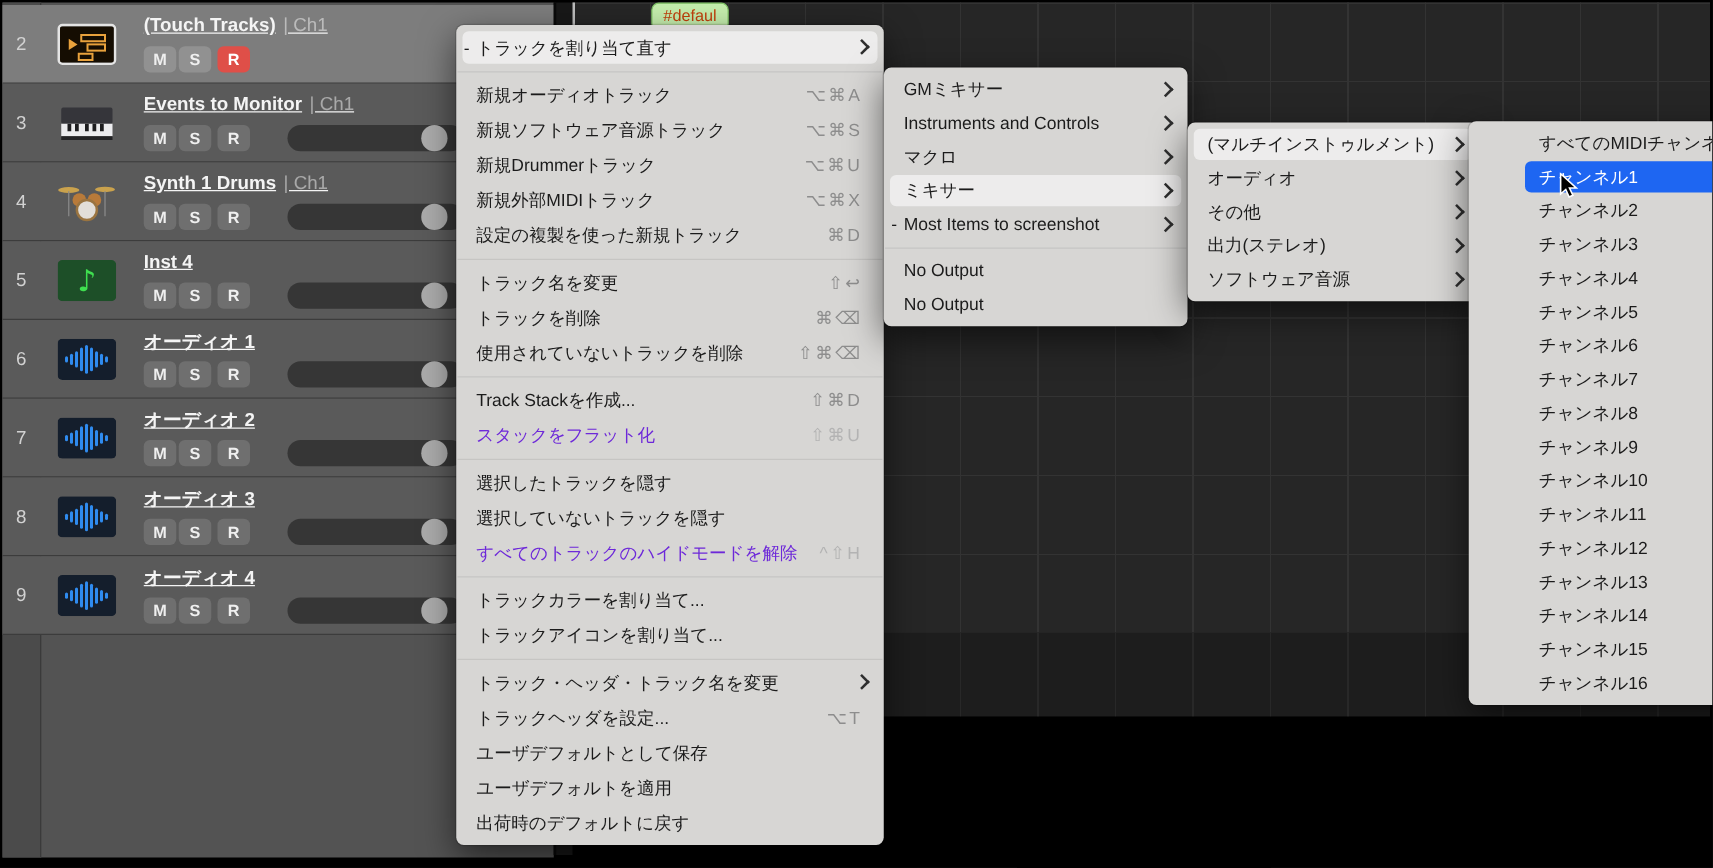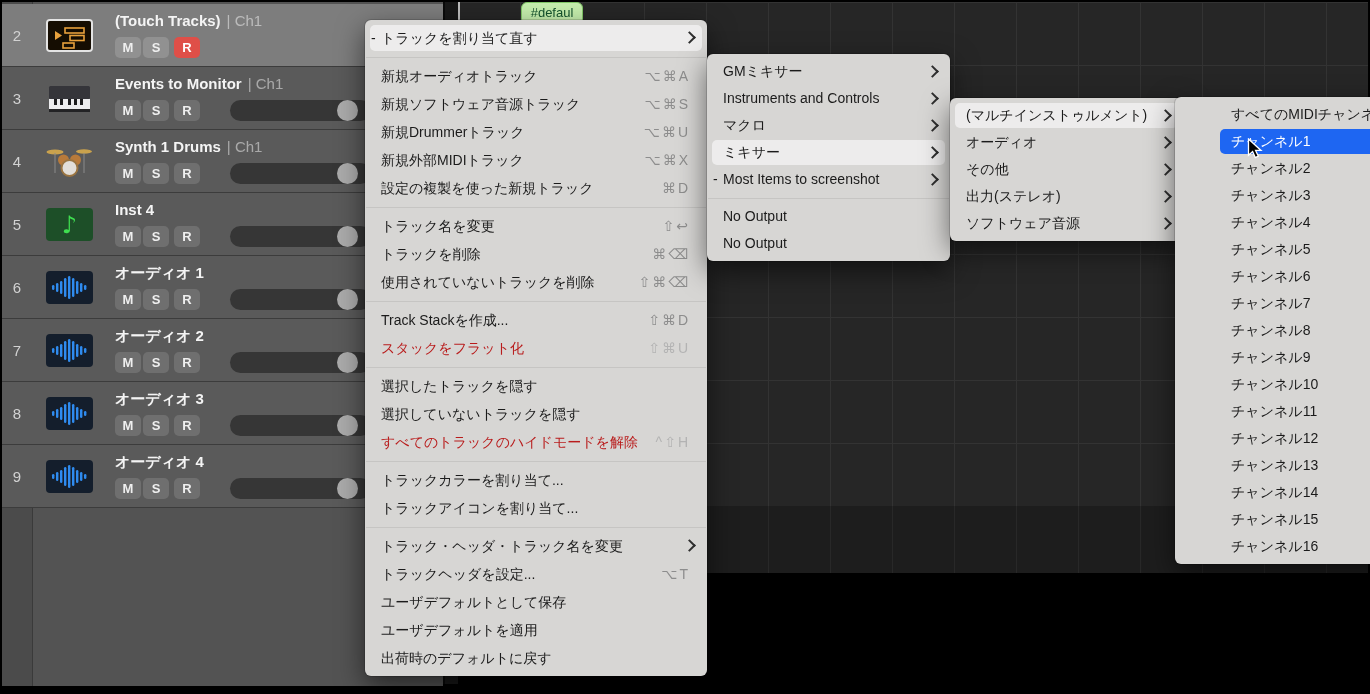--- a/index.html
+++ b/index.html
@@ -7,50 +7,50 @@
          font-family:"Liberation Sans","DejaVu Sans",sans-serif;-webkit-font-smoothing:antialiased;}
 
   
   .header-panel{position:absolute;left:2px;top:2px;width:441px;height:684px;background:#535353;}
   .num-col{position:absolute;left:0;top:0;width:30px;height:100%;background:#4b4b4b;border-right:1px solid #3a3a3a;}
   .track-row{position:absolute;left:0;width:441px;height:63px;background:#5a5a5a;border-bottom:1px solid #3c3c3c;box-sizing:border-box;}
   .track-row.selected{background:#7d7d7d;}
   .t-num{position:absolute;left:0;top:0;width:30px;height:63px;line-height:63px;text-align:center;color:#d2d2d2;font-size:15px;}
   .t-icon{position:absolute;left:44px;top:15px;width:47px;height:33px;border-radius:4px;overflow:hidden;box-sizing:border-box;}
   .t-icon.framed{border:2px solid #e4e4e4;}
-  .t-name{position:absolute;left:113px;top:8px;font-size:15px;font-weight:700;color:#f4f4f4;white-space:nowrap;}
+  .t-name{position:absolute;left:113px;top:8px;font-size:15px;font-weight:700;color:#f4f4f4;white-space:nowrap;text-decoration:underline;}
   .t-ch{font-weight:400;color:rgba(255,255,255,0.48);margin-left:6px;}
   .msr{position:absolute;top:33px;width:26px;height:21px;border-radius:5px;background:#6f6f6f;
        color:#efefef;font-size:13px;font-weight:700;text-align:center;line-height:21px;}
   .selected .msr{background:#919191;}
   .msr.m{left:113px}.msr.s{left:141px}.msr.r{left:172px}
   .msr.rec-on{background:#df4f48;color:#fff;}
   .vslider{position:absolute;left:228px;top:33px;width:141px;height:21px;border-radius:11px;background:#363636;}
   .vknob{position:absolute;left:107px;top:0;width:21px;height:21px;border-radius:50%;background:#ababab;}
 
   
   .gap-strip{position:absolute;left:443px;top:2px;width:15px;height:682px;background:#181818;border-left:2px solid #0a0a0a;box-sizing:border-box;}
   .grid-area{position:absolute;left:458px;top:2px;width:910px;height:571px;background:#262626;}
   .grid-upper{position:absolute;left:0;top:0;width:100%;height:504px;
     background-image:repeating-linear-gradient(to right,#333 0,#333 1px,transparent 1px,transparent 62px),
                      repeating-linear-gradient(to bottom,#333 0,#333 1px,transparent 1px,transparent 63px);}
   .grid-lower{position:absolute;left:0;top:504px;width:100%;height:67px;background:#1d1d1d;
     background-image:repeating-linear-gradient(to right,#282828 0,#282828 1px,transparent 1px,transparent 62px);}
   .playhead{position:absolute;left:458px;top:2px;width:2px;height:18px;background:#bdbdbd;z-index:2;}
   .region{position:absolute;left:521px;top:2px;width:62px;height:23px;background:#c6efae;border:1px solid #82c868;
-          border-radius:6px;box-sizing:border-box;color:#14532d;font-size:13px;text-align:center;line-height:20px;z-index:3;}
+          border-radius:6px;box-sizing:border-box;color:#c2410c;font-size:13px;text-align:center;line-height:20px;z-index:3;}
 
   
   .menu{position:absolute;background:#d7d6d4;border-radius:6px;padding:4px 0;font-size:14px;color:#1b1b1b;
         box-shadow:0 10px 28px rgba(0,0,0,0.55),0 0 0 1px rgba(0,0,0,0.14);}
   .menu-item{position:relative;padding:0 17px 0 16px;white-space:nowrap;}
   .menu--main .menu-item{height:28px;line-height:28px;}
   .menu--sub .menu-item{height:27px;line-height:27px;}
   .menu-item .lbl{position:relative;z-index:1;}
-  .menu-item.disabled .lbl{color:#b91c1c;}
+  .menu-item.disabled .lbl{color:#6d28d9;}
   .menu-item .sc{position:absolute;right:17px;top:0;z-index:1;color:#8d8d8d;letter-spacing:2px;}
   .menu-item.disabled .sc{color:#b3b3b3;}
   .menu-item .gutter{position:absolute;left:6px;top:0;z-index:1;color:#1b1b1b;}
   .pill{position:absolute;left:5px;right:5px;top:1px;bottom:1px;border-radius:5px;z-index:0;}
   .pill.gray{background:rgba(255,255,255,0.55);}
   .pill.blue{background:#1e66f2;}
   .menu-item.sel .lbl{color:#fff;text-align:center;}
   .chev{position:absolute;right:13px;top:50%;width:7px;height:7px;margin-top:-5px;z-index:1;
         border-right:2px solid #2e2e2e;border-top:2px solid #2e2e2e;transform:rotate(45deg);}
   .menu-sep{height:1px;background:#c6c5c3;margin:4.5px 1px;}

